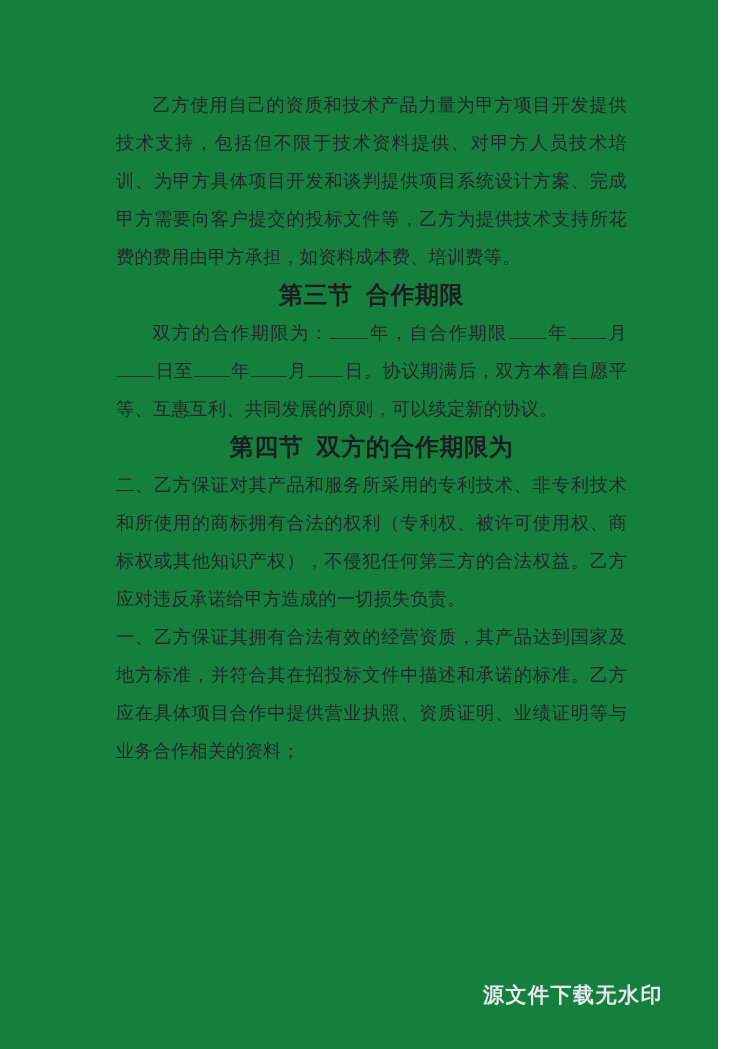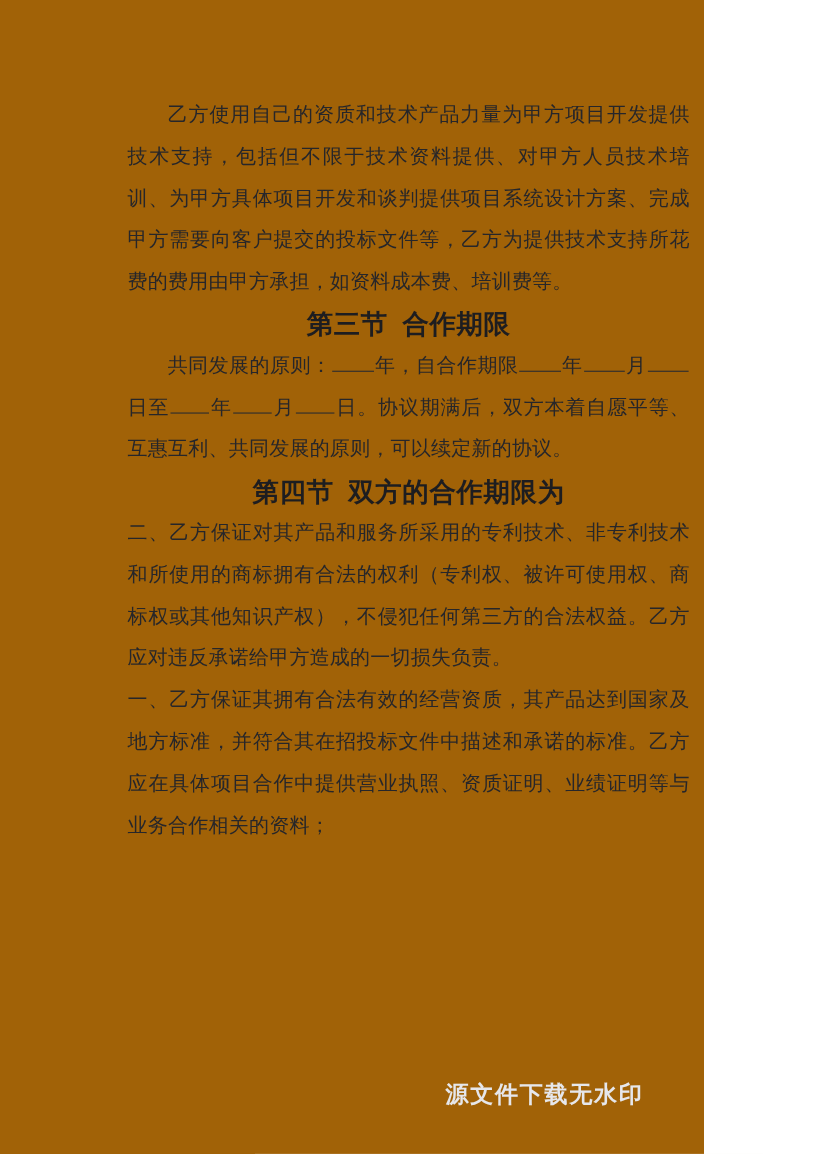--- a/index.html
+++ b/index.html
@@ -6,23 +6,23 @@
   html, body {
     margin: 0;
     padding: 0;
     background: #ffffff;
   }
   body {
     font-family: "DejaVu Serif", "Liberation Serif", serif;
   }
   #page {
     position: relative;
-    width: 640px;
+    width: 718px;
     height: 1049px;
-    background: #a16207;
+    background: #15803d;
     overflow: hidden;
     box-sizing: border-box;
     text-decoration: underline;
   }
   #doc-body {
     position: absolute;
     left: 116px;
     top: 86px;
     width: 511px;
   }
@@ -110,21 +110,21 @@
 
   <div id="doc-body">
 
     <p class="para indent">乙方使用自己的资质和技术产品力量为甲方项目开发提供技术支持，包括但不限于技术资料提供、对甲方人员技术培训、为甲方具体项目开发和谈判提供项目系统设计方案、完成甲方需要向客户提交的投标文件等，乙方为提供技术支持所花费的费用由甲方承担，如资料成本费、培训费等。</p>
 
     <h2 class="section-heading">
       <span>第三节</span><span class="sec-gap"></span><span>合作期限</span>
     </h2>
 
     <p class="para indent">
-      <span>共同发展的原则：</span><span class="blank w2"></span><span>年，自合作期限</span><span class="blank w2"></span><span>年</span><span class="blank w2"></span><span>月</span><span class="blank w2"></span><span>日至</span><span class="blank w2s"></span><span>年</span><span class="blank w2s"></span><span>月</span><span class="blank w2s"></span><span>日。协议期满后，双方本着自愿平等、互惠互利、共同发展的原则，可以续定新的协议。</span>
+      <span>双方的合作期限为：</span><span class="blank w2"></span><span>年，自合作期限</span><span class="blank w2"></span><span>年</span><span class="blank w2"></span><span>月</span><span class="blank w2"></span><span>日至</span><span class="blank w2s"></span><span>年</span><span class="blank w2s"></span><span>月</span><span class="blank w2s"></span><span>日。协议期满后，双方本着自愿平等、互惠互利、共同发展的原则，可以续定新的协议。</span>
     </p>
 
     <h2 class="section-heading">
       <span>第四节</span><span class="sec-gap"></span><span>双方的合作期限为</span>
     </h2>
 
     <p class="para flush">二、乙方保证对其产品和服务所采用的专利技术、非专利技术和所使用的商标拥有合法的权利（专利权、被许可使用权、商标权或其他知识产权），不侵犯任何第三方的合法权益。乙方应对违反承诺给甲方造成的一切损失负责。</p>
 
     <p class="para flush">一、乙方保证其拥有合法有效的经营资质，其产品达到国家及地方标准，并符合其在招投标文件中描述和承诺的标准。乙方应在具体项目合作中提供营业执照、资质证明、业绩证明等与业务合作相关的资料；</p>
 

